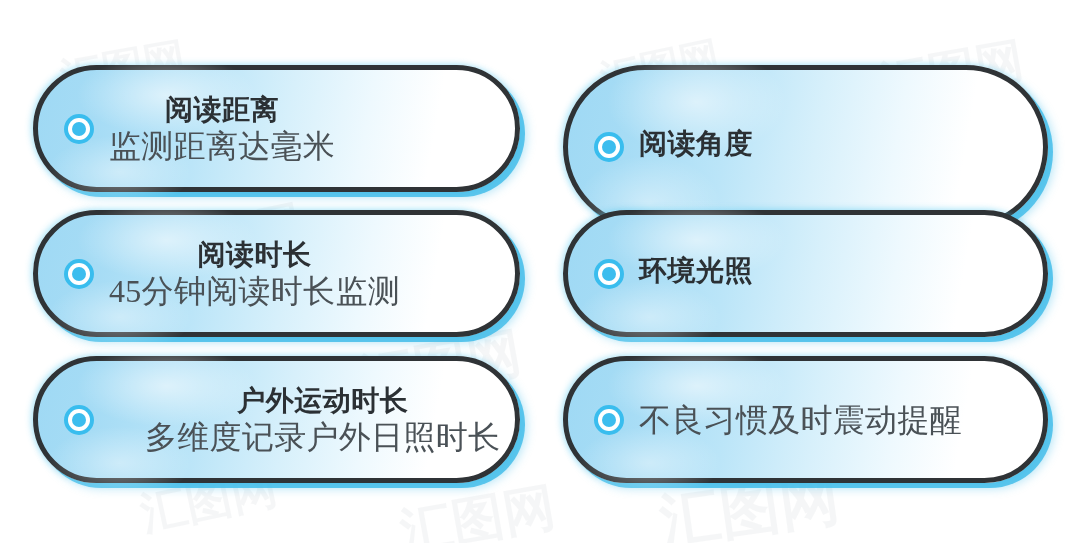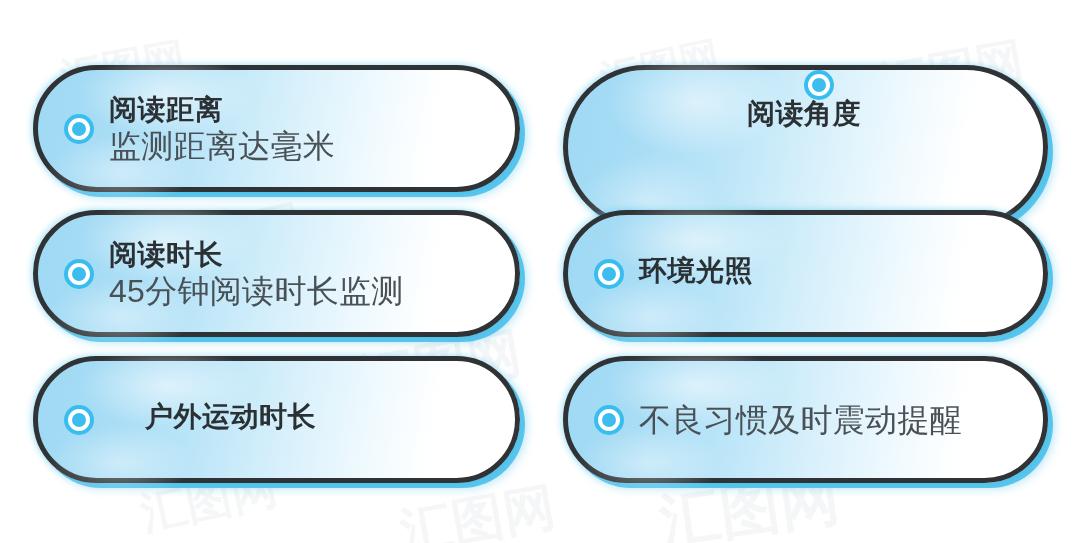--- a/index.html
+++ b/index.html
@@ -32,20 +32,21 @@
     white-space: nowrap;
     transform-origin: center center;
     font-family: "Liberation Sans", "DejaVu Sans", sans-serif;
   }
 
   
   #card-grid {
     position: absolute;
     inset: 0;
     z-index: 2;
+    text-align: center;
   }
 
   .pill-card {
     position: absolute;
     box-sizing: border-box;
     border: 5px solid #2f3336;
     border-radius: 999px;
     background: linear-gradient(100deg,
                 #9fd9f4 0%,
                 #a6dcf5 14%,
@@ -161,31 +162,31 @@
       <div class="bullet-dot">
         <div class="ring-white">
           <div class="dot-core"></div>
         </div>
       </div>
       <div class="card-text">
         <div class="card-title">阅读距离</div>
         <div class="card-subtitle">监测距离达毫米</div>
       </div>
     </div>
-    <div class="pill-card" style="left: 563px; top: 65px; width: 485px; height: 164px; flex-direction: column;">
+    <div class="pill-card" style="left: 563px; top: 65px; width: 485px; height: 164px;">
       <div class="bullet-dot">
         <div class="ring-white">
           <div class="dot-core"></div>
         </div>
       </div>
       <div class="card-text">
         <div class="card-title">阅读角度</div>
       </div>
     </div>
-    <div class="pill-card" style="left: 33px; top: 210px; width: 487px; height: 127px;">
+    <div class="pill-card" style="left: 33px; top: 210px; width: 487px; height: 127px; font-family: Liberation Serif, serif;">
       <div class="bullet-dot">
         <div class="ring-white">
           <div class="dot-core"></div>
         </div>
       </div>
       <div class="card-text">
         <div class="card-title">阅读时长</div>
         <div class="card-subtitle">45分钟阅读时长监测</div>
       </div>
     </div>
@@ -200,20 +201,21 @@
       </div>
     </div>
     <div class="pill-card" style="left: 33px; top: 356px; width: 487px; height: 127px; gap: 36px;">
       <div class="bullet-dot">
         <div class="ring-white">
           <div class="dot-core"></div>
         </div>
       </div>
       <div class="card-text">
         <div class="card-title">户外运动时长</div>
+        <div class="card-subtitle">多维度记录户外日照时长</div>
       </div>
     </div>
     <div class="pill-card" style="left: 563px; top: 356px; width: 485px; height: 127px;">
       <div class="bullet-dot">
         <div class="ring-white">
           <div class="dot-core"></div>
         </div>
       </div>
       <div class="card-text">
         <div class="card-subtitle">不良习惯及时震动提醒</div>

